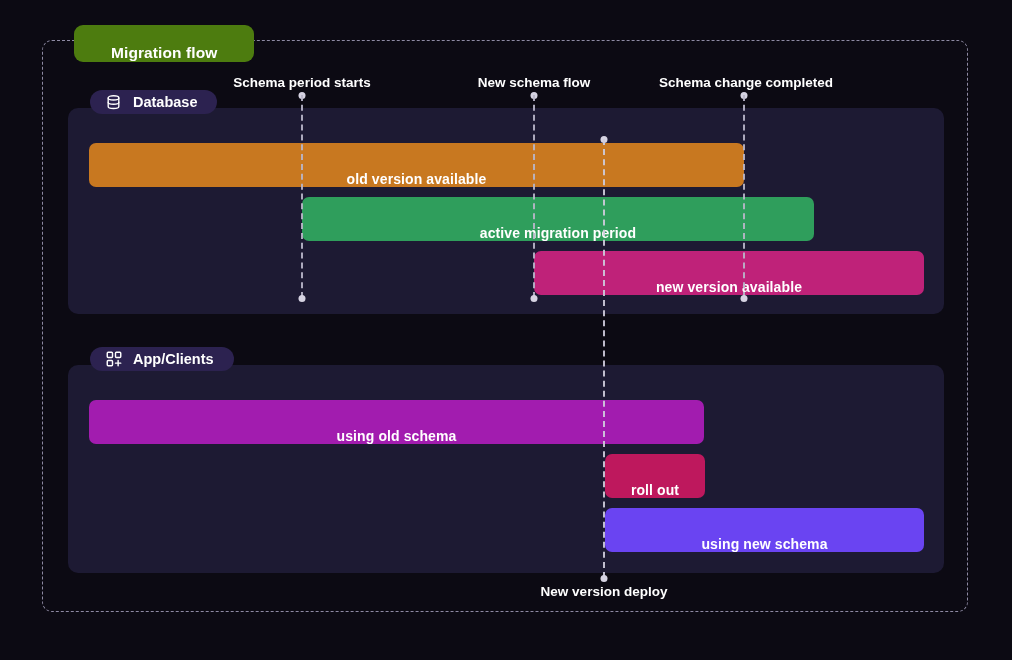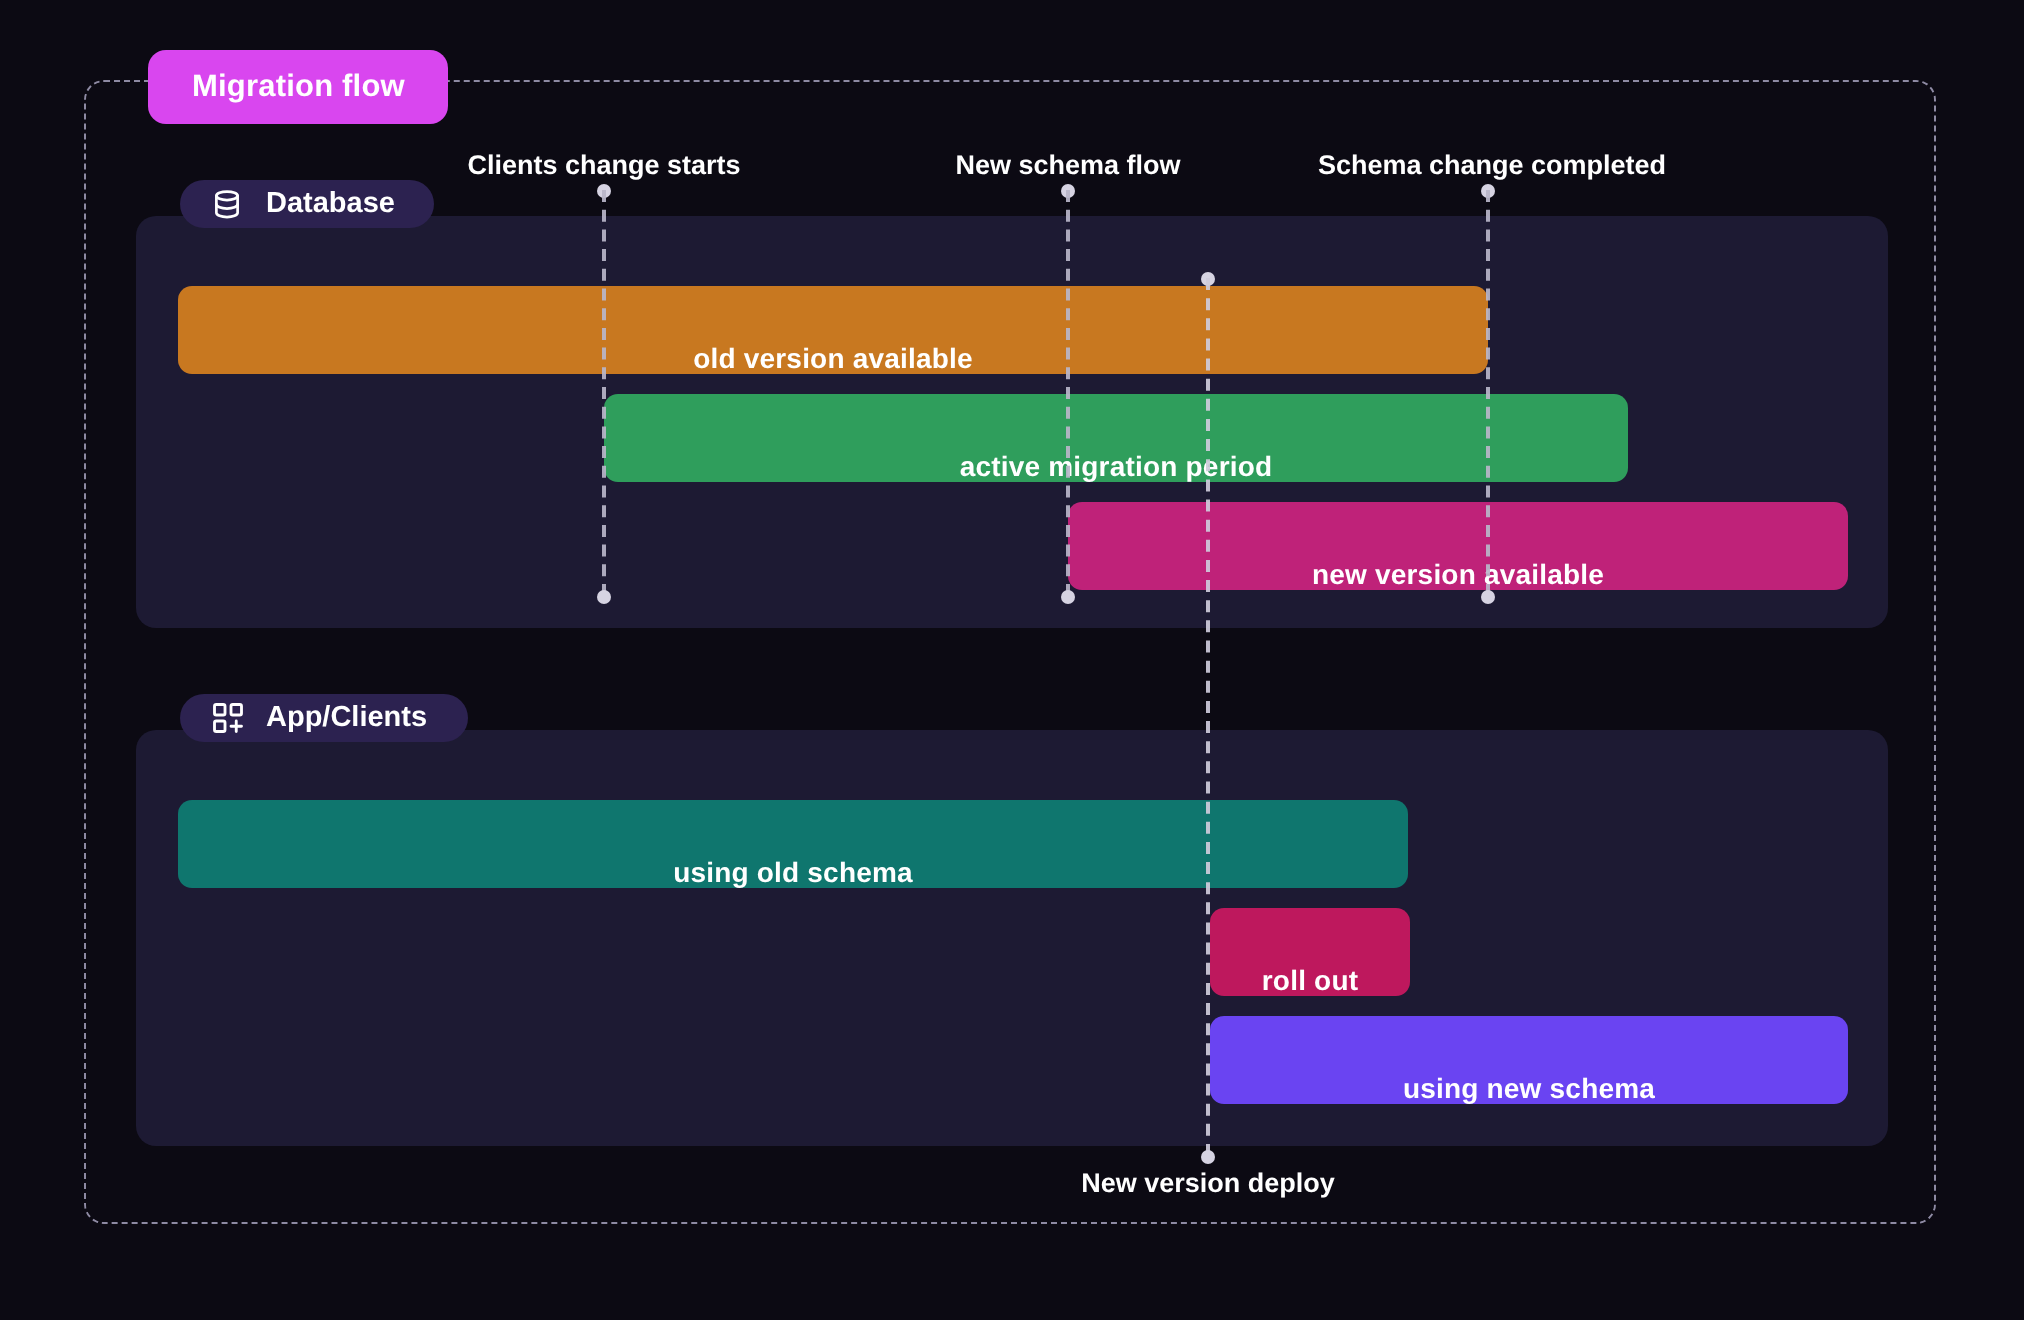--- a/index.html
+++ b/index.html
@@ -29,24 +29,24 @@
     border: 1.5px dashed #8e8aa3;
     border-radius: 10px;
   }
 
   
   .flow-pill {
     position: absolute;
     left: 74px;
     top: 25px;
     height: 37px;
-    padding: 0 22px;
+    padding: 0 37px;
     display: flex;
-    align-items: center;
-    background: #d946ef;
+    align-items: flex-end;
+    background: #4d7c0f;
     border-radius: 9px;
     color: #ffffff;
     font-size: 15.5px;
     font-weight: 700;
     letter-spacing: .1px;
     z-index: 40;
   }
 
   
   .panel {
@@ -130,21 +130,21 @@
     font-size: 14px;
     font-weight: 700;
     z-index: 12;
     letter-spacing: .1px;
   }
   .bar-label { position: relative; z-index: 2; }
 
   .bar-old-version { background: #c87820; }
   .bar-migration   { background: #2f9e5c; }
   .bar-new-version { background: #bf2279; }
-  .bar-old-schema  { background: #0f766e; }
+  .bar-old-schema  { background: #a21caf; }
   .bar-rollout     { background: #be185d; }
   .bar-new-schema  { background: #6a44f2; }
 
   
   .marker-deploy { z-index: 28; }
   .marker-deploy .vline { border-left-color: #cfccdc; }
 </style>
 </head>
 <body>
 
@@ -175,21 +175,21 @@
       <svg width="18" height="18" viewBox="0 0 24 24" fill="none" stroke="#ffffff" stroke-width="1.9" stroke-linecap="round" stroke-linejoin="round">
         <rect x="3" y="3" width="7" height="7" rx="1.2"></rect>
         <rect x="14" y="3" width="7" height="7" rx="1.2"></rect>
         <rect x="3" y="14" width="7" height="7" rx="1.2"></rect>
         <path d="M17.5 14v7M14 17.5h7"></path>
       </svg>
     </span>
     <span>App/Clients</span>
   </div>
 
-  <div class="marker-label" style="left:302px; top:75px;">Clients change starts</div>
+  <div class="marker-label" style="left:302px; top:75px;">Schema period starts</div>
   <div class="marker-label" style="left:534px; top:75px;">New schema flow</div>
   <div class="marker-label" style="left:746px; top:75px;">Schema change completed</div>
 
   <div class="marker" style="left:298px; top:95px; width:8px; height:203px;">
     <span class="dot dot-top"></span>
     <span class="vline"></span>
     <span class="dot dot-bot"></span>
   </div>
 
   <div class="marker" style="left:530px; top:95px; width:8px; height:203px;">

